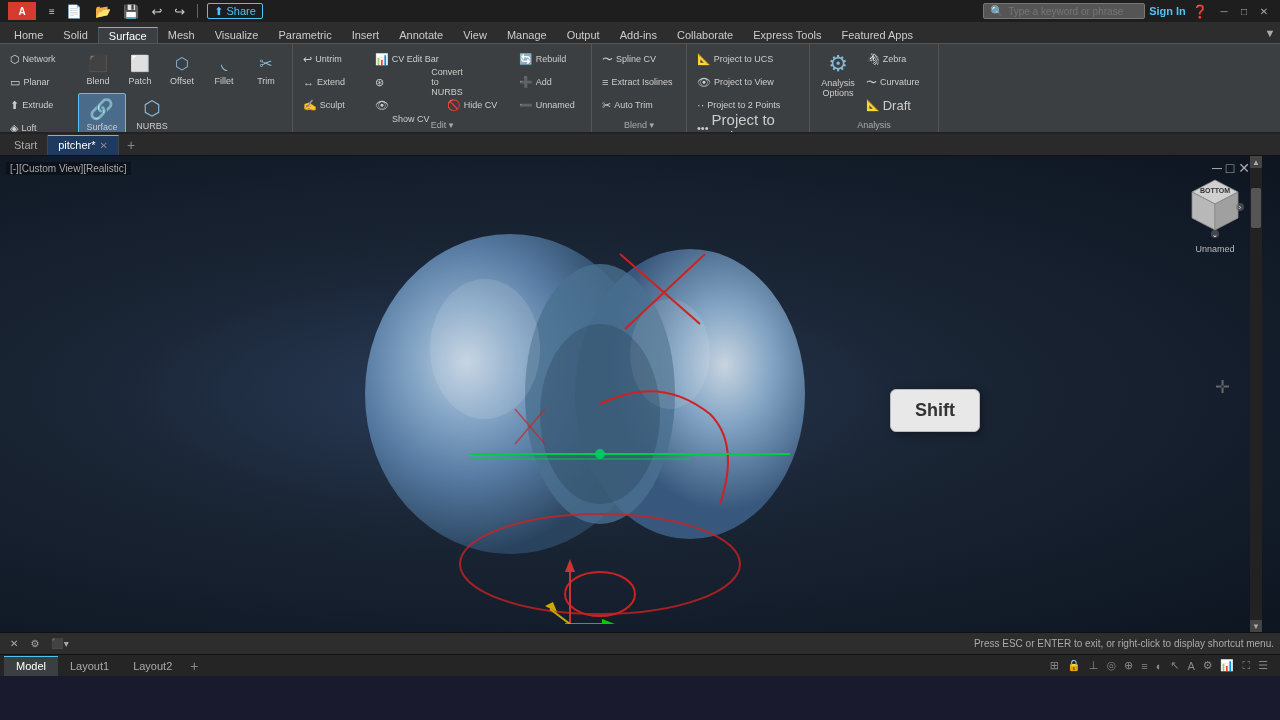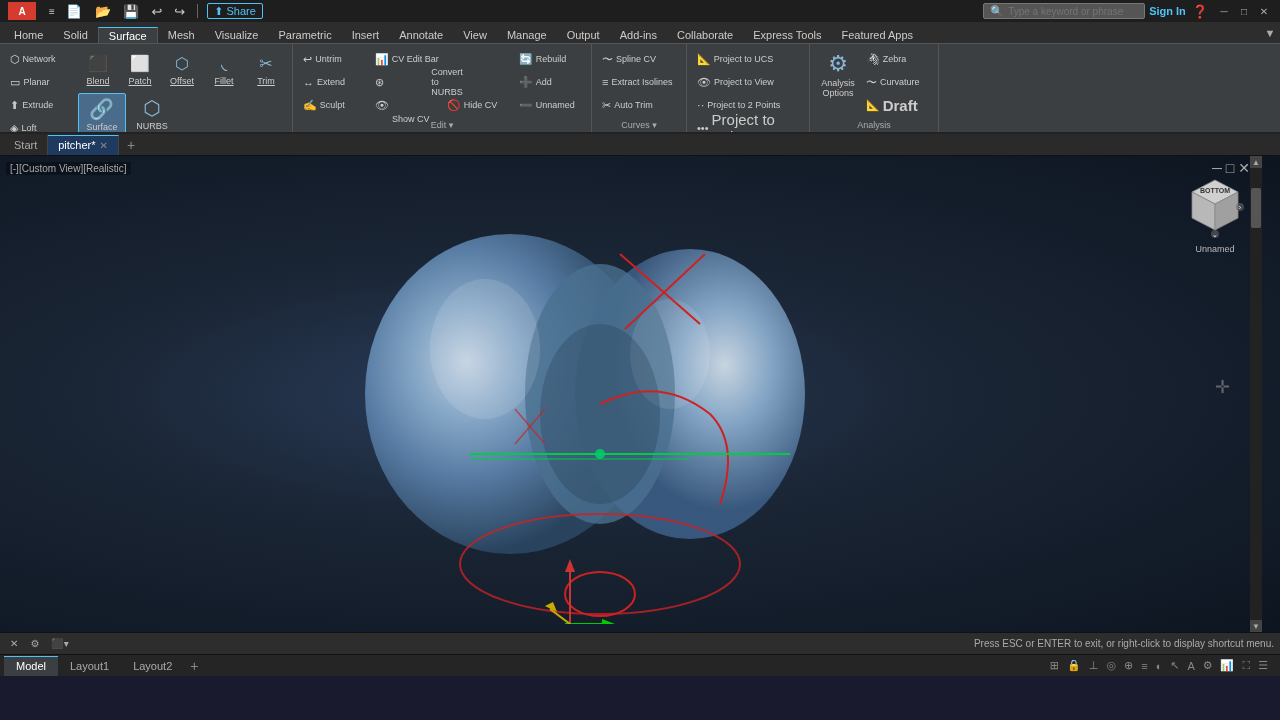--- a/index.html
+++ b/index.html
@@ -106,21 +106,21 @@
       padding: 3px 2px;
       cursor: pointer;
       border-radius: 2px;
       gap: 2px;
     }
     .rb-icon {
       width: 24px; height: 24px;
       display: flex; align-items: center; justify-content: center;
       font-size: 14px;
     }
-    .rb-label { font-size: 9px; color: #ccc; text-align: center; line-height: 1.1; text-decoration: underline; }
+    .rb-label { font-size: 9px; color: #ccc; text-align: center; line-height: 1.1; }
     .rb-large {
       display: flex; flex-direction: column; align-items: center;
       padding: 3px 4px; cursor: pointer; border-radius: 2px; gap: 2px;
       min-width: 40px;
     }
     .rb-large-label { font-size: 9px; color: #ccc; text-align: center; line-height: 1.1; }
     .rb-large.active { background: #4a6b8a; border: 1px solid #4fc3f7; }
     
     
     .rb-vcol { display: flex; flex-direction: column; gap: 1px; }
@@ -420,21 +420,21 @@
         <div class="rb-vbtn" style="width:82px;">
           <span style="font-size:11px;">≡</span>
           <span style="font-size:9px;color:#ccc;">Extract Isolines</span>
         </div>
         <div class="rb-vbtn" style="width:82px;">
           <span style="font-size:11px;">✂</span>
           <span style="font-size:9px;color:#ccc;">Auto Trim</span>
         </div>
       </div>
     </div>
-    <div class="ribbon-group-label">Curves ▾</div>
+    <div class="ribbon-group-label">Blend ▾</div>
   </div>
 
   <div class="ribbon-group">
     <div class="ribbon-group-content">
       <div class="rb-vcol">
         <div class="rb-vbtn" style="width:110px;">
           <span style="font-size:11px;">📐</span>
           <span style="font-size:9px;color:#ccc;">Project to UCS</span>
         </div>
         <div class="rb-vbtn" style="width:110px;">
@@ -464,21 +464,21 @@
         <div class="rb-vbtn">
           <span style="font-size:11px;">🦓</span>
           <span style="font-size:9px;color:#ccc;">Zebra</span>
         </div>
         <div class="rb-vbtn">
           <span style="font-size:11px;">〜</span>
           <span style="font-size:9px;color:#ccc;">Curvature</span>
         </div>
         <div class="rb-vbtn">
           <span style="font-size:11px;">📐</span>
-          <span style="font-size:15px;color:#ccc;font-weight:bold;">Draft</span>
+          <span style="font-size:13px;color:#ccc;">Draft</span>
         </div>
       </div>
     </div>
     <div class="ribbon-group-label">Analysis</div>
   </div>
 
 </div>
 
 <div id="doc-tabs">
   <div class="doc-tab">
@@ -568,20 +568,21 @@
 
         <circle cx="60" cy="35" r="4" fill="#666" opacity="0.6"></circle>
         <text x="60" y="38" text-anchor="middle" font-size="7" fill="white">›</text>
         <circle cx="35" cy="62" r="4" fill="#666" opacity="0.6"></circle>
         <text x="35" y="65" text-anchor="middle" font-size="7" fill="white">⌄</text>
       </svg>
     </div>
     <div style="font-size:9px;color:#bbb;margin-top:2px;">Unnamed</div>
   </div>
 
+  <div id="shift-tooltip">Shift</div>
 
   <div style="position:absolute;top:220px;right:50px;color:#666;font-size:18px;">✛</div>
 
   <div id="vscroll">
     <div class="vscroll-btn">▲</div>
     <div class="vscroll-track">
       <div class="vscroll-thumb"></div>
     </div>
     <div class="vscroll-btn">▼</div>
   </div>

